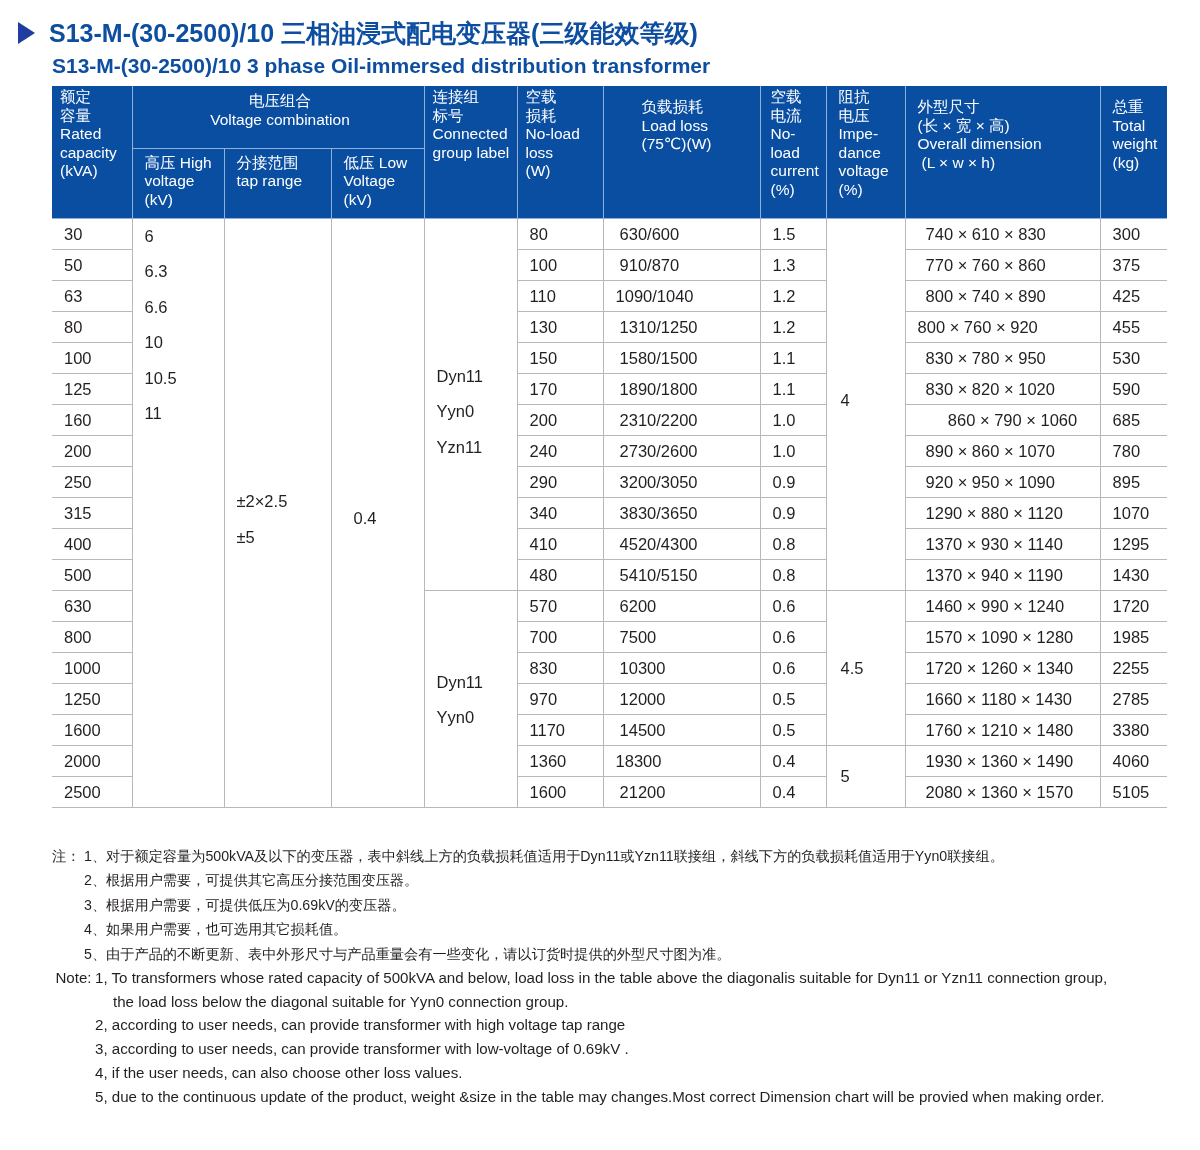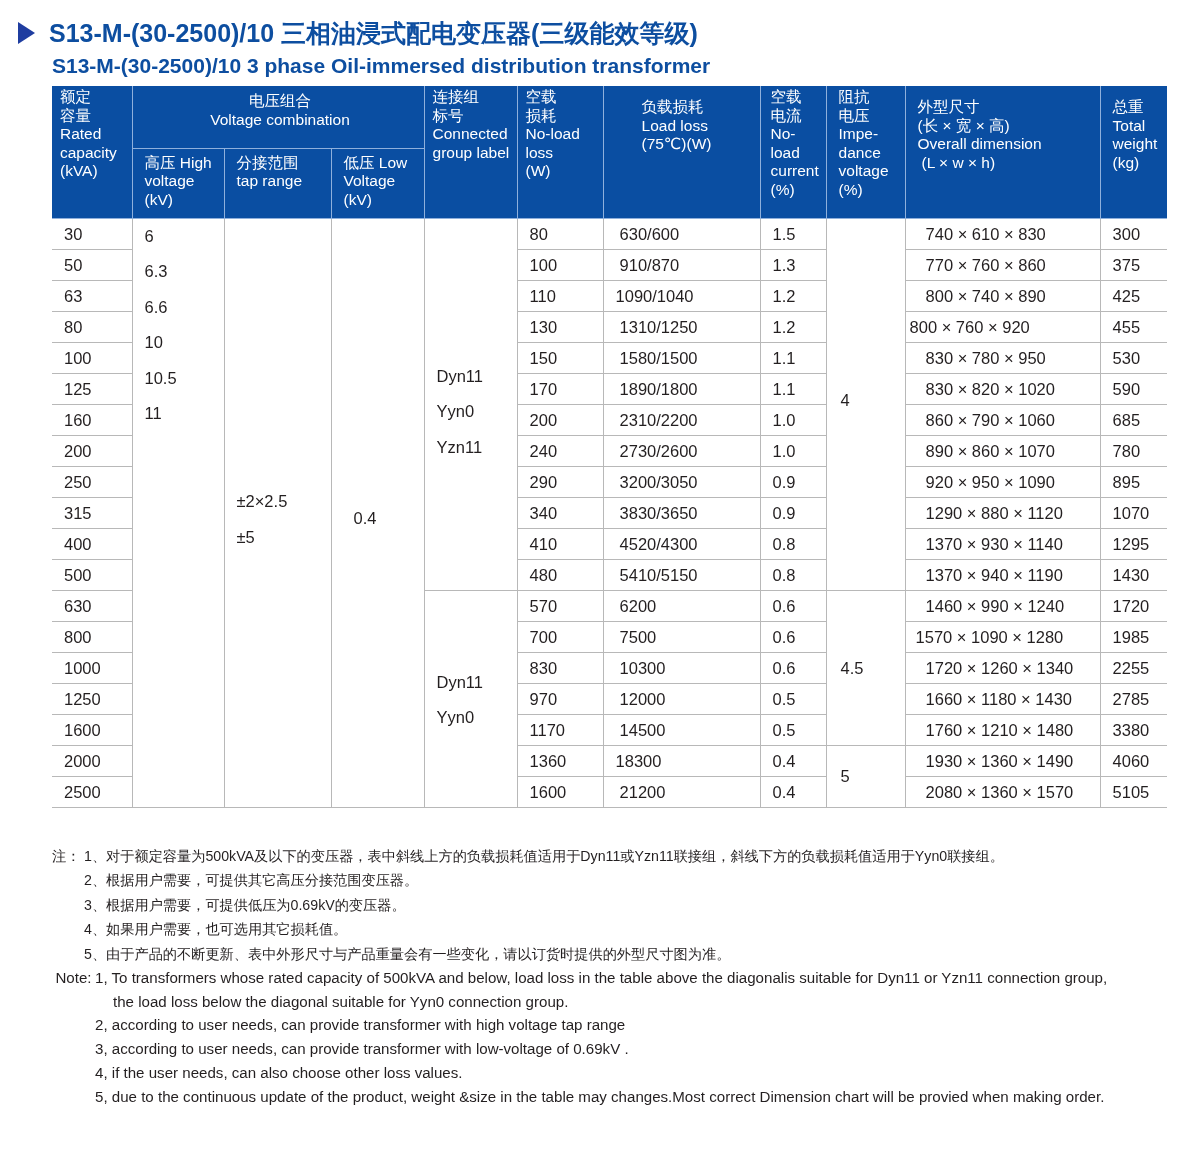--- a/index.html
+++ b/index.html
@@ -189,21 +189,21 @@
         <td style="">1090/1040</td>
         <td>1.2</td>
         <td style="padding-left: 20px;">800 × 740 × 890</td>
         <td>425</td>
       </tr>
       <tr>
         <td>80</td>
         <td>130</td>
         <td style="padding-left: 16px;">1310/1250</td>
         <td>1.2</td>
-        <td style="padding-left: 4px;">800 × 760 × 920</td>
+        <td style="padding-left: 12px;">800 × 760 × 920</td>
         <td>455</td>
       </tr>
       <tr>
         <td>100</td>
         <td>150</td>
         <td style="padding-left: 16px;">1580/1500</td>
         <td>1.1</td>
         <td style="padding-left: 20px;">830 × 780 × 950</td>
         <td>530</td>
       </tr>
@@ -213,21 +213,21 @@
         <td style="padding-left: 16px;">1890/1800</td>
         <td>1.1</td>
         <td style="padding-left: 20px;">830 × 820 × 1020</td>
         <td>590</td>
       </tr>
       <tr>
         <td>160</td>
         <td>200</td>
         <td style="padding-left: 16px;">2310/2200</td>
         <td>1.0</td>
-        <td style="padding-left: 20px;">860 × 790 × 1060</td>
+        <td style="padding-left: 20px; text-align: center;">860 × 790 × 1060</td>
         <td>685</td>
       </tr>
       <tr>
         <td>200</td>
         <td>240</td>
         <td style="padding-left: 16px;">2730/2600</td>
         <td>1.0</td>
         <td style="padding-left: 20px;">890 × 860 × 1070</td>
         <td>780</td>
       </tr>
@@ -274,21 +274,21 @@
         <td>0.6</td>
         <td rowspan="5" style="padding-left: 14px; margin-left: 44px;">4.5</td>
         <td style="padding-left: 20px;">1460 × 990 × 1240</td>
         <td>1720</td>
       </tr>
       <tr>
         <td>800</td>
         <td>700</td>
         <td style="padding-left: 16px;">7500</td>
         <td>0.6</td>
-        <td style="padding-left: 10px; margin-left: 37px;">1570 × 1090 × 1280</td>
+        <td style="padding-left: 20px; margin-left: 37px;">1570 × 1090 × 1280</td>
         <td>1985</td>
       </tr>
       <tr>
         <td>1000</td>
         <td>830</td>
         <td style="padding-left: 16px;">10300</td>
         <td>0.6</td>
         <td style="padding-left: 20px;">1720 × 1260 × 1340</td>
         <td>2255</td>
       </tr>

